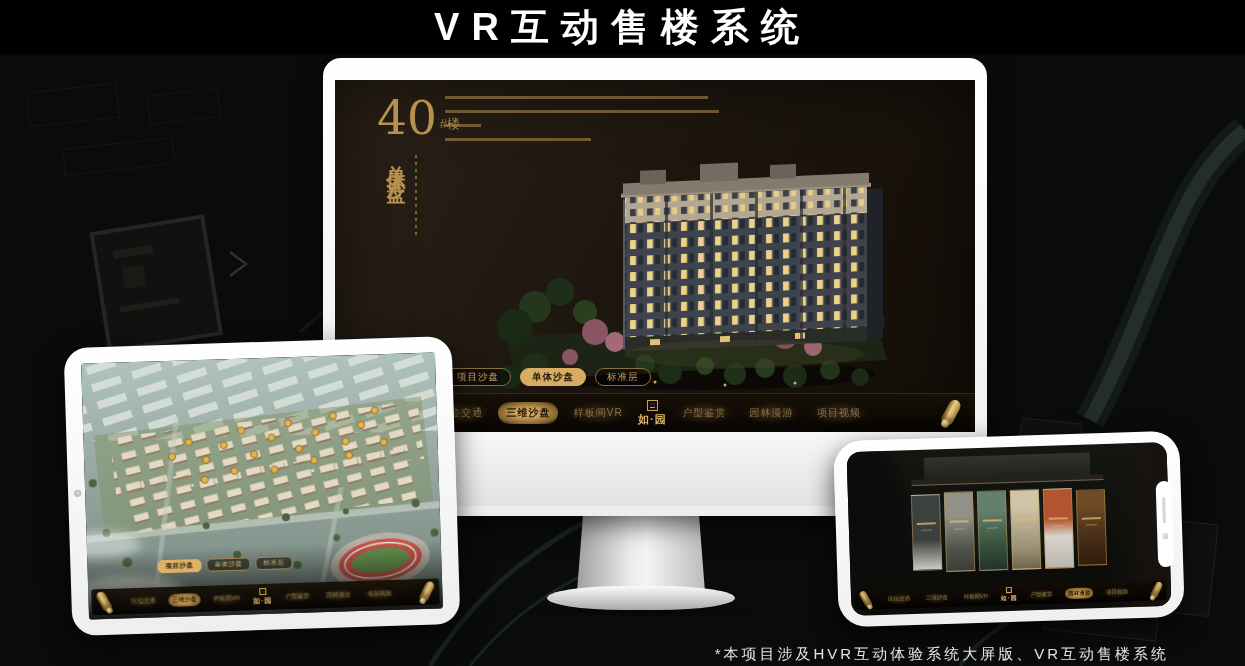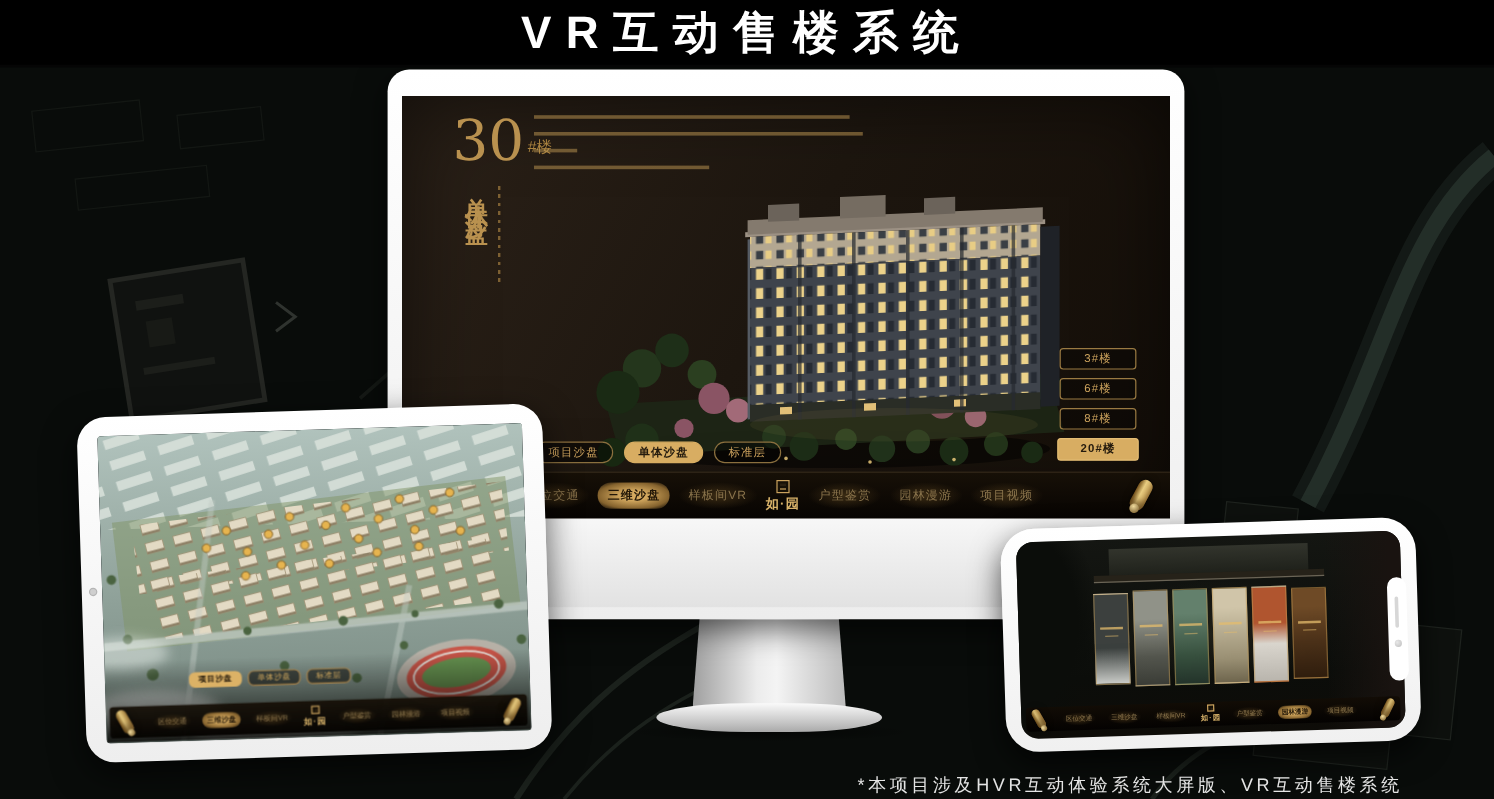--- a/index.html
+++ b/index.html
@@ -207,21 +207,21 @@
   <div class="stand-shadow"></div>
   <div class="stand-neck"></div>
   <div class="stand-base"></div>
 
   <div class="monitor">
     <div class="m-chin"></div>
     <div class="m-screen">
 
       <div class="m-heading">
         <div>
-          <span class="m-num">30</span><span class="m-suffix">#楼</span>
+          <span class="m-num">40</span><span class="m-suffix">#楼</span>
         </div>
         <div class="m-vert-wrap">
           <span class="m-vert">单体沙盘</span>
           <span class="m-vert-deco"></span>
         </div>
       </div>
 
       <div class="m-desc">
         <i class="l1"></i>
           <i class="l2"></i>
@@ -295,26 +295,20 @@
             <circle cx="385" cy="235" r="9" fill="#1a2a14"></circle>
         </g>
         <g fill="#e8c87a" opacity="0.85">
           <circle cx="180" cy="240" r="1.5"></circle>
             <circle cx="250" cy="243" r="1.5"></circle>
             <circle cx="320" cy="241" r="1.5"></circle>
         </g>
         <ellipse cx="270" cy="212" rx="120" ry="14" fill="#d8b36a" opacity="0.07"></ellipse>
       </svg>
 
-      <div class="m-floorbtns">
-        <div class="fbtn">3#楼</div>
-        <div class="fbtn">6#楼</div>
-        <div class="fbtn">8#楼</div>
-        <div class="fbtn active">20#楼</div>
-      </div>
 
       <div class="m-tabs">
         <div class="vtab">项目沙盘</div>
         <div class="vtab active">单体沙盘</div>
         <div class="vtab">标准层</div>
       </div>
 
       <div class="m-nav">
         <div class="m-nav-items">
           <span class="nav-item">区位交通</span>

